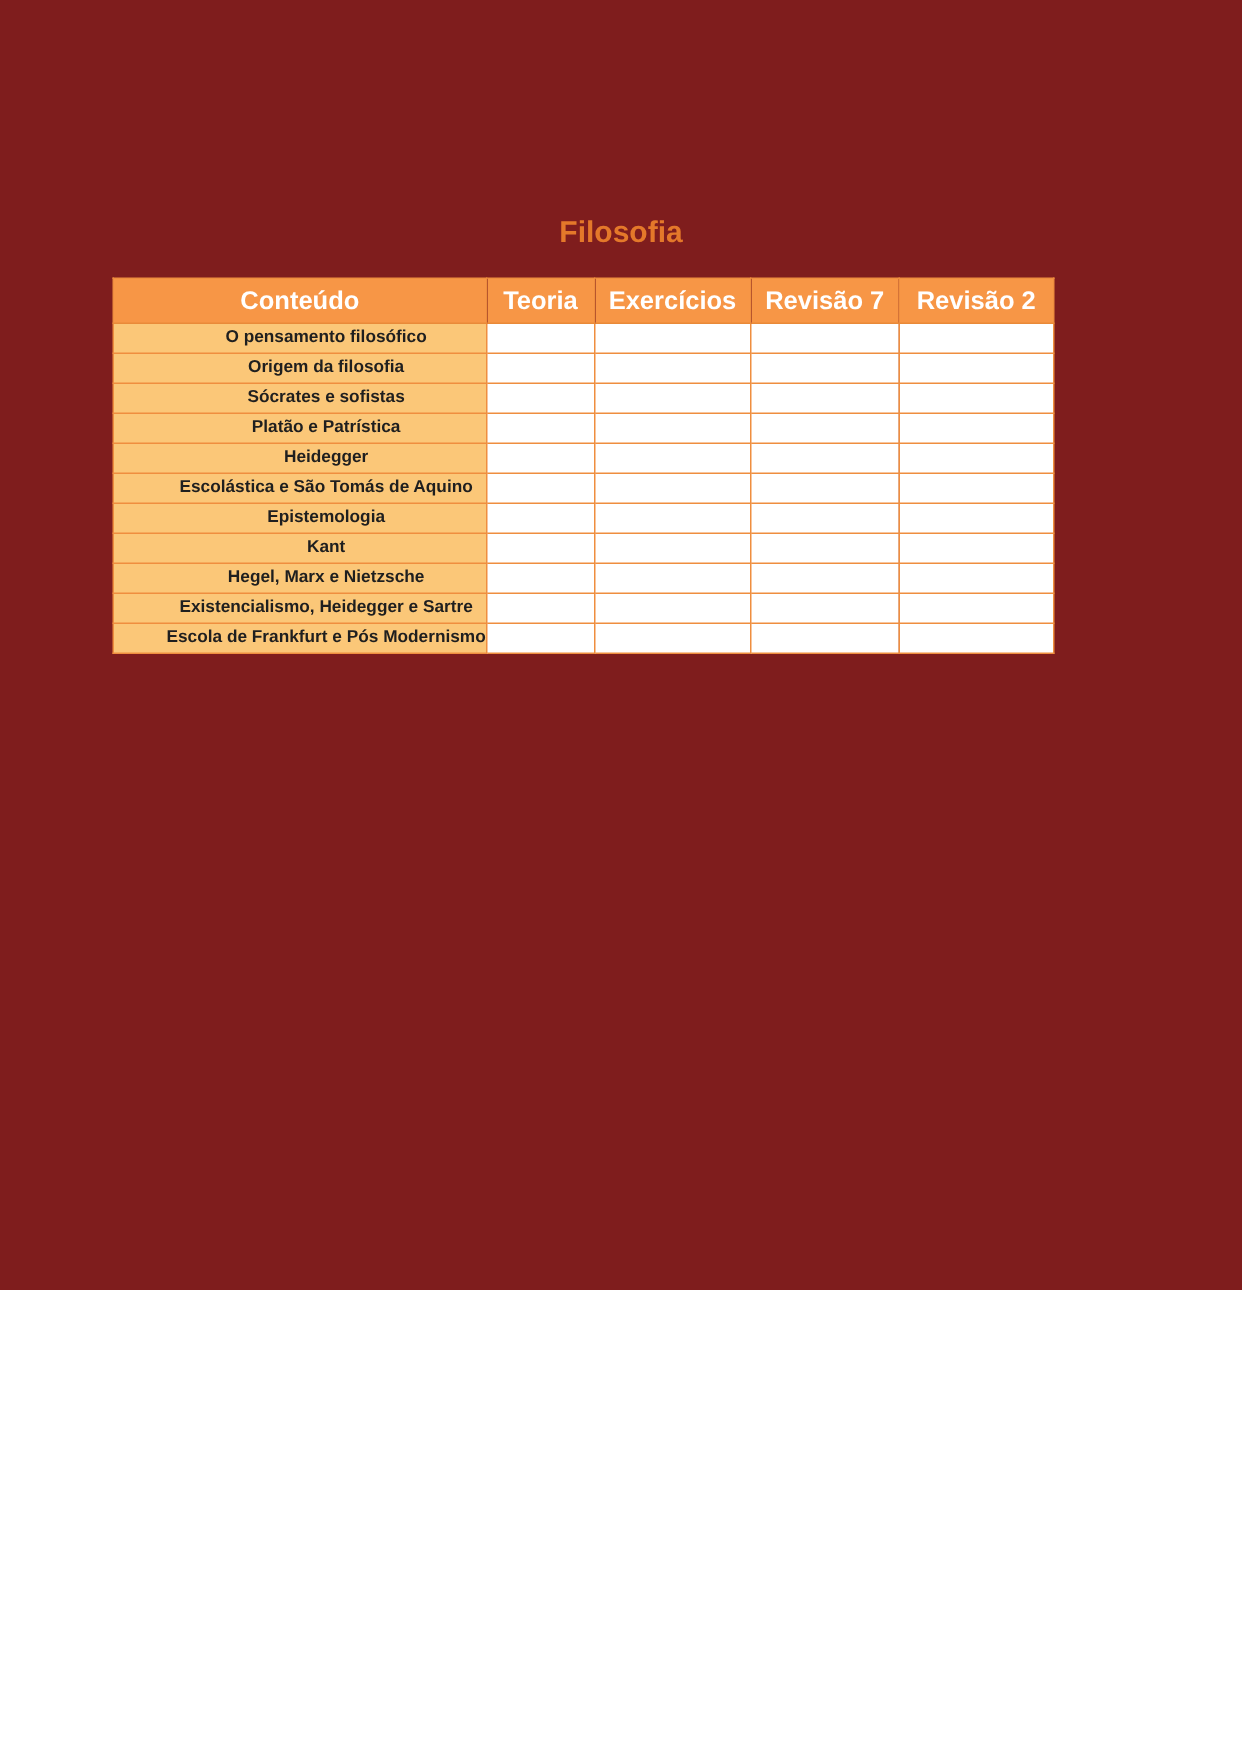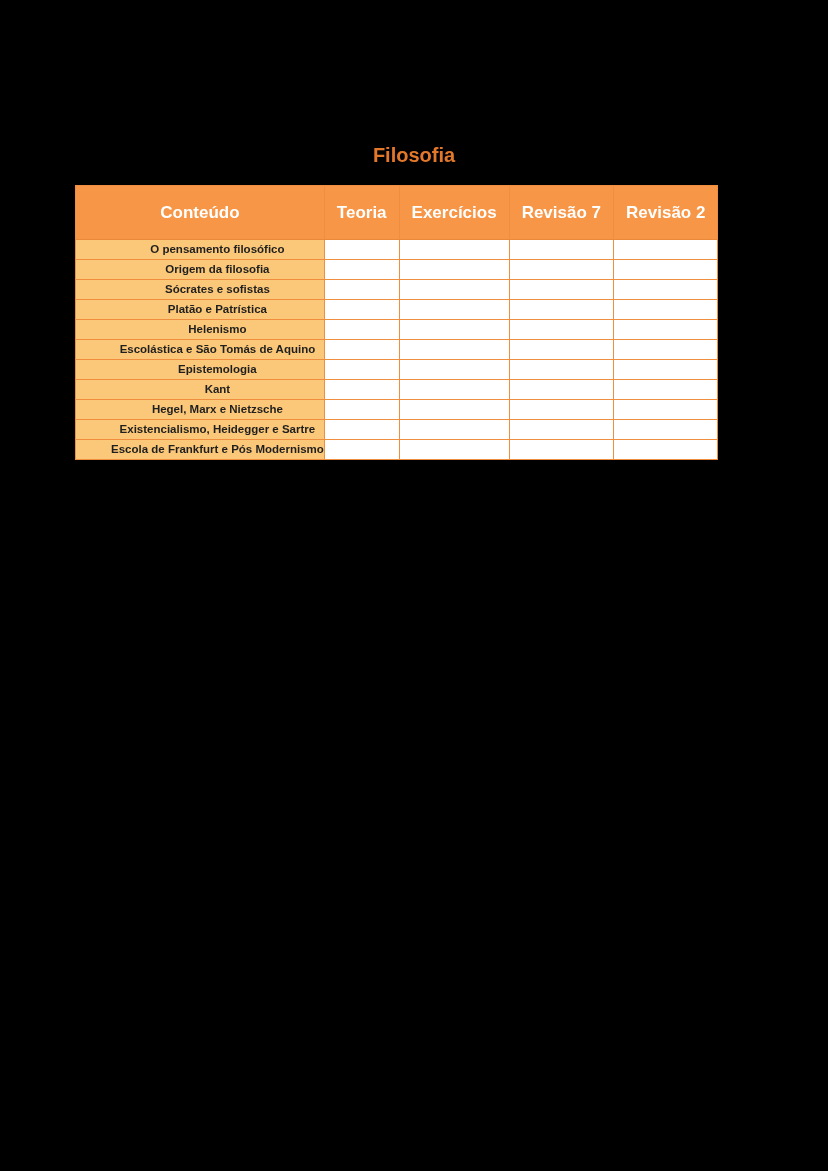--- a/index.html
+++ b/index.html
@@ -3,22 +3,22 @@
 <meta charset="utf-8">
 <style>
   html, body {
     margin: 0;
     padding: 0;
     background: #ffffff;
   }
   .page {
     position: relative;
     width: 828px;
-    height: 1171px;
-    background: #000000;
+    height: 860px;
+    background: #7f1d1d;
     font-family: "Liberation Sans", sans-serif;
     overflow: hidden;
   }
   .title {
     position: absolute;
     top: 143px;
     left: 0;
     width: 828px;
     text-align: center;
     font-size: 20px;
@@ -38,21 +38,21 @@
   }
   table.schedule th {
     background: #f79646;
     color: #ffffff;
     font-size: 17px;
     font-weight: 700;
     height: 29px;
     line-height: 29px;
     text-align: center;
     vertical-align: middle;
-    padding: 12px;
+    padding: 0;
     border: 1px solid #ef8e3f;
     border-bottom: 1px solid #e98a39;
     white-space: nowrap;
     overflow: hidden;
   }
   table.schedule td {
     height: 19px;
     line-height: 19px;
     padding: 0;
     border: 1px solid #ef8e3f;
@@ -118,21 +118,21 @@
     <td class="cell"></td>
   </tr>
           <tr>
     <td class="label">Platão e Patrística</td>
     <td class="cell"></td>
     <td class="cell"></td>
     <td class="cell"></td>
     <td class="cell"></td>
   </tr>
           <tr>
-    <td class="label">Helenismo</td>
+    <td class="label">Heidegger</td>
     <td class="cell"></td>
     <td class="cell"></td>
     <td class="cell"></td>
     <td class="cell"></td>
   </tr>
           <tr>
     <td class="label">Escolástica e São Tomás de Aquino</td>
     <td class="cell"></td>
     <td class="cell"></td>
     <td class="cell"></td>

